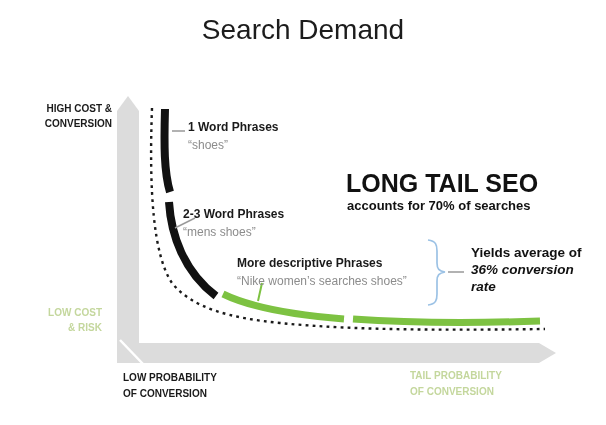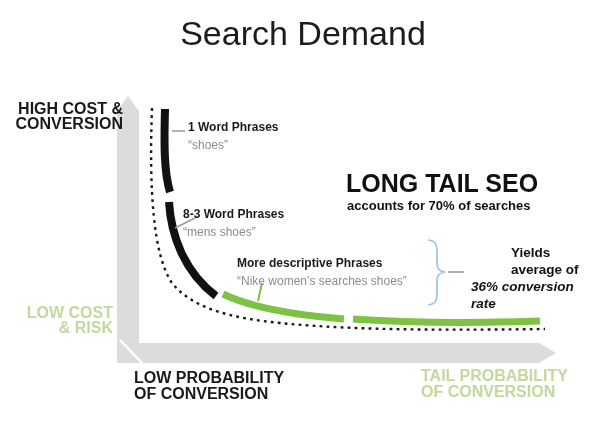--- a/index.html
+++ b/index.html
@@ -3,39 +3,39 @@
 <meta charset="utf-8">
 <style>
   html,body{margin:0;padding:0;}
   body{
     width:606px;height:425px;position:relative;background:#ffffff;
     font-family:"Liberation Sans", sans-serif;overflow:hidden;color:#1a1a1a;
   }
   .abs{position:absolute;}
   .title{
     top:14px;left:0;width:606px;text-align:center;
-    font-size:34px;font-weight:400;color:#1c1c1c;letter-spacing:0px;
+    font-size:28px;font-weight:400;color:#1c1c1c;letter-spacing:0px;
   }
-  .axis-label{font-size:16px;font-weight:700;line-height:15px;padding-left:11px;}
+  .axis-label{font-size:10px;font-weight:700;line-height:15px;}
   .pale{color:#c4d79d;}
   .y-high{left:0;top:101px;width:112px;text-align:right;}
   .y-low{left:0;top:305px;width:102px;text-align:right;}
   .x-low{left:123px;top:370px;line-height:16px;}
   .x-high{left:410px;top:368px;line-height:16px;}
   .curve-label{line-height:18px;font-size:12px;}
   .curve-label .lbl-title{font-weight:600;color:#1a1a1a;display:block;}
   .curve-label .lbl-ex{font-weight:400;color:#8c8c8c;display:block;}
   .one-word{left:188px;top:118px;}
   .two-three-word{left:183px;top:205px;}
   .descriptive{left:237px;top:254px;}
   .longtail-title{left:346px;top:169px;font-size:25px;font-weight:700;color:#111;}
   .longtail-sub{left:347px;top:198px;font-size:13px;font-weight:700;color:#111;}
   .yields{left:471px;top:244px;width:125px;font-size:13.5px;font-weight:700;line-height:17px;color:#111;}
   .yields .ital{font-style:italic;display:block;}
-  .yields .up{display:block;margin-left:40px;}
+  .yields .up{display:block;}
   svg{display:block;}
 </style>
 </head>
 <body>
 
 <div class="abs title">Search Demand</div>
 
 <svg class="abs" style="left:0;top:0" width="606" height="425" viewBox="0 0 606 425">
 
   <polygon points="117,111 128,96 139,111 139,363 117,363" fill="#dcdcdc"></polygon>
@@ -76,21 +76,21 @@
   <span style="display:block">TAIL PROBABILITY</span>
   <span style="display:block">OF CONVERSION</span>
 </div>
 
 <div class="abs curve-label one-word">
   <span class="lbl-title">1 Word Phrases</span>
   <span class="lbl-ex">“shoes”</span>
 </div>
 
 <div class="abs curve-label two-three-word">
-  <span class="lbl-title">8-3 Word Phrases</span>
+  <span class="lbl-title">2-3 Word Phrases</span>
   <span class="lbl-ex">“mens shoes”</span>
 </div>
 
 <div class="abs curve-label descriptive">
   <span class="lbl-title">More descriptive  Phrases</span>
   <span class="lbl-ex">“Nike women’s searches shoes”</span>
 </div>
 
 <div class="abs longtail-title">LONG TAIL SEO</div>
 <div class="abs longtail-sub">accounts for 70% of searches</div>

